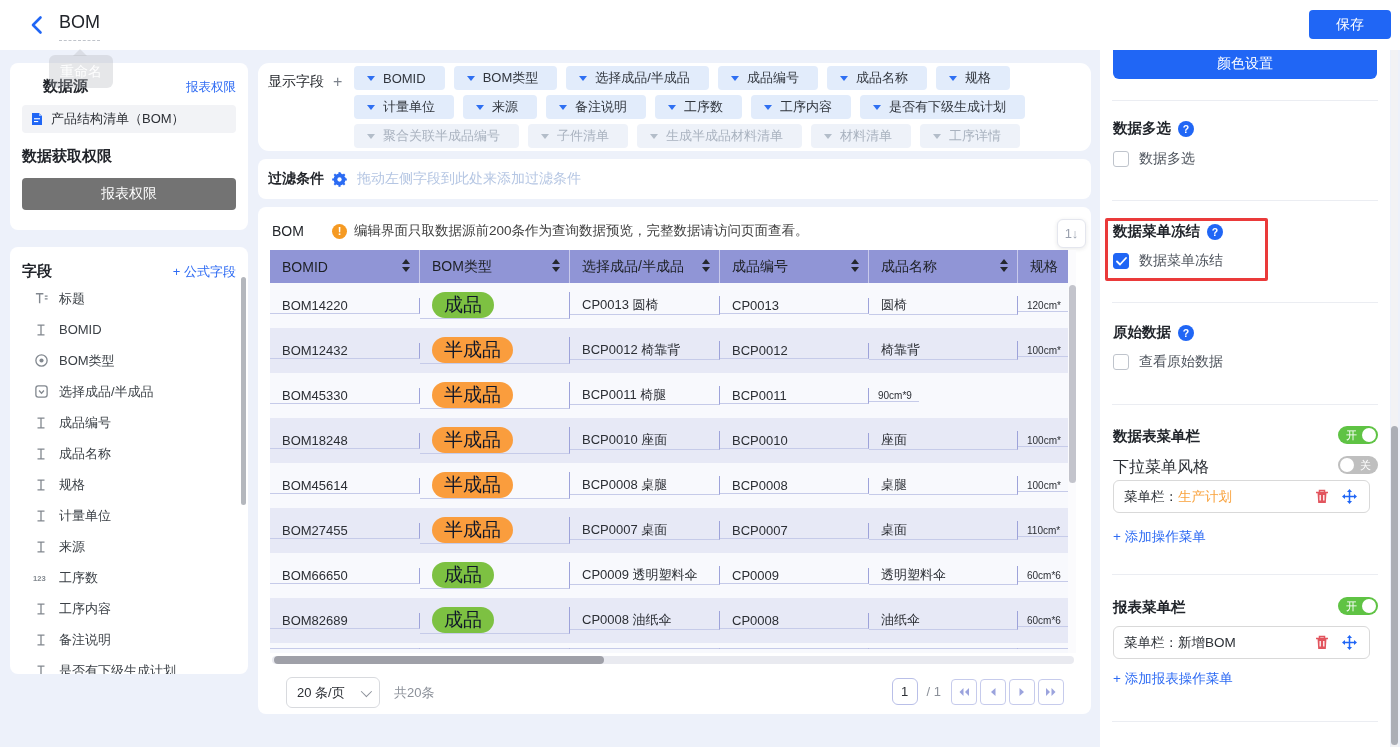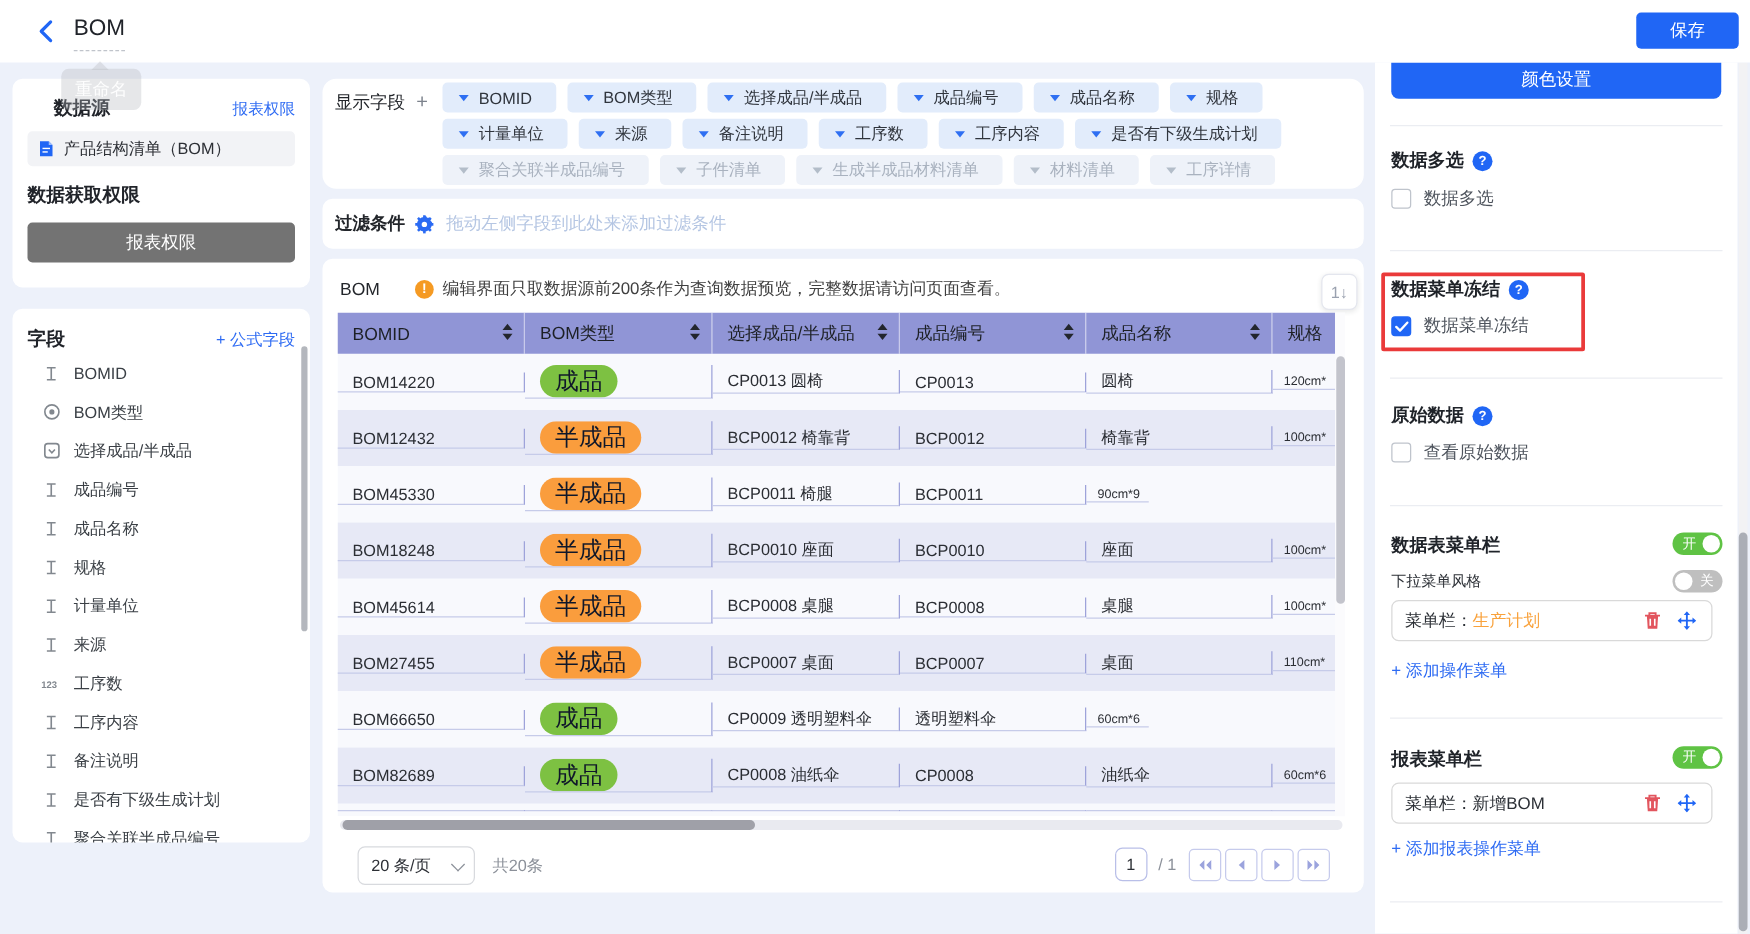--- a/index.html
+++ b/index.html
@@ -82,21 +82,21 @@
   
   .right-col { position:absolute; left:1100px; top:50px; width:290px; height:697px; background:#fff; overflow:hidden; }
   .color-btn { position:absolute; left:13px; top:-11px; width:264px; height:40px; background:#2066f5; border:none; border-radius:6px; color:#fff; font-size:14px; font-family:inherit; cursor:pointer; padding-top:10px; }
   .rdiv { position:absolute; left:12px; width:266px; height:1px; background:#ebedf2; }
   .sec-title { position:absolute; left:13px; display:flex; align-items:center; gap:7px; font-size:14.5px; font-weight:700; color:#1f2329; }
   .q-ico { width:16px; height:16px; border-radius:50%; background:#2066f5; color:#fff; font-size:10.5px; font-weight:700; display:flex; align-items:center; justify-content:center; cursor:pointer; }
   .cb-row { position:absolute; left:13px; display:flex; align-items:center; gap:10px; font-size:14px; color:#4e545d; cursor:pointer; }
   .cb { width:16px; height:16px; border:1px solid #bfc4cc; border-radius:3px; background:#fff; display:flex; align-items:center; justify-content:center; }
   .cb.ck { background:#2066f5; border-color:#2066f5; }
   .hl-box { position:absolute; left:5px; top:168px; width:163px; height:63px; border:3px solid #ea3a3a; border-radius:2px; pointer-events:none; }
-  .sub-label { position:absolute; left:13px; font-size:12px; color:#2c3036; }
+  .sub-label { position:absolute; left:13px; font-size:16px; color:#2c3036; }
   .tg { position:absolute; right:12px; width:40px; height:18px; border-radius:9px; cursor:pointer; }
   .tg .knob { position:absolute; top:2px; width:14px; height:14px; border-radius:50%; background:#fff; }
   .tg .tg-t { position:absolute; top:2.5px; font-size:11px; color:#fff; line-height:13px; }
   .tg.on { background:#5fc344; } .tg.on .knob { right:2px; } .tg.on .tg-t { left:8px; }
   .tg.off { background:#bfbfbf; } .tg.off .knob { left:2px; } .tg.off .tg-t { right:7px; }
   .menu-box { position:absolute; left:13px; width:257px; height:33px; border:1px solid #d9d9d9; border-radius:6px; display:flex; align-items:center; padding:0 12px 0 10px; font-size:13.5px; color:#2c3036; }
   .menu-val-orange { color:#f9a23c; }
   .mb-icons { margin-left:auto; display:flex; align-items:center; gap:13px; }
   .mb-icons svg { cursor:pointer; }
   .add-link { position:absolute; left:13px; font-size:13.5px; color:#2e6bf3; cursor:pointer; }
@@ -136,20 +136,29 @@
 </section>
 
 <section class="card card-fields">
   <div class="fields-head">
     <span class="panel-h">字段</span>
     <a class="link">+ 公式字段</a>
   </div>
   <div class="fields-list" id="fieldsList">
       <div class="field-row">
         <span class="f-ico">
+          <svg width="15" height="15" viewBox="0 0 16 16">
+            <path d="M2 3h8M6 3v10" stroke="#82888f" stroke-width="1.5" fill="none"></path>
+            <path d="M11.5 5.5h3M11.5 8.5h3" stroke="#82888f" stroke-width="1.3"></path>
+          </svg>
+        </span>
+        <span>标题</span>
+      </div>
+      <div class="field-row">
+        <span class="f-ico">
           <svg width="14" height="14" viewBox="0 0 16 16">
             <path d="M4 2.5h8M4 13.5h8M8 2.5v11" stroke="#82888f" stroke-width="1.5" fill="none"></path>
           </svg>
         </span>
         <span>BOMID</span>
       </div>
       <div class="field-row">
         <span class="f-ico">
           <svg width="15" height="15" viewBox="0 0 16 16">
             <circle cx="8" cy="8" r="6" fill="none" stroke="#82888f" stroke-width="1.4"></circle>
@@ -531,20 +540,23 @@
         <div class="trow odd">
           <div class="td c0">
             <span>BOM66650</span>
           </div>
           <div class="td c1">
             <span class="pill green">成品</span>
           </div>
           <div class="td c2">
             <span>CP0009 透明塑料伞</span>
           </div>
+          <div class="td c3">
+            <span>CP0009</span>
+          </div>
           <div class="td c4">
             <span>透明塑料伞</span>
           </div>
           <div class="td c5">
             <span>60cm*6</span>
           </div>
         </div>
         <div class="trow even">
           <div class="td c0">
             <span>BOM82689</span>

